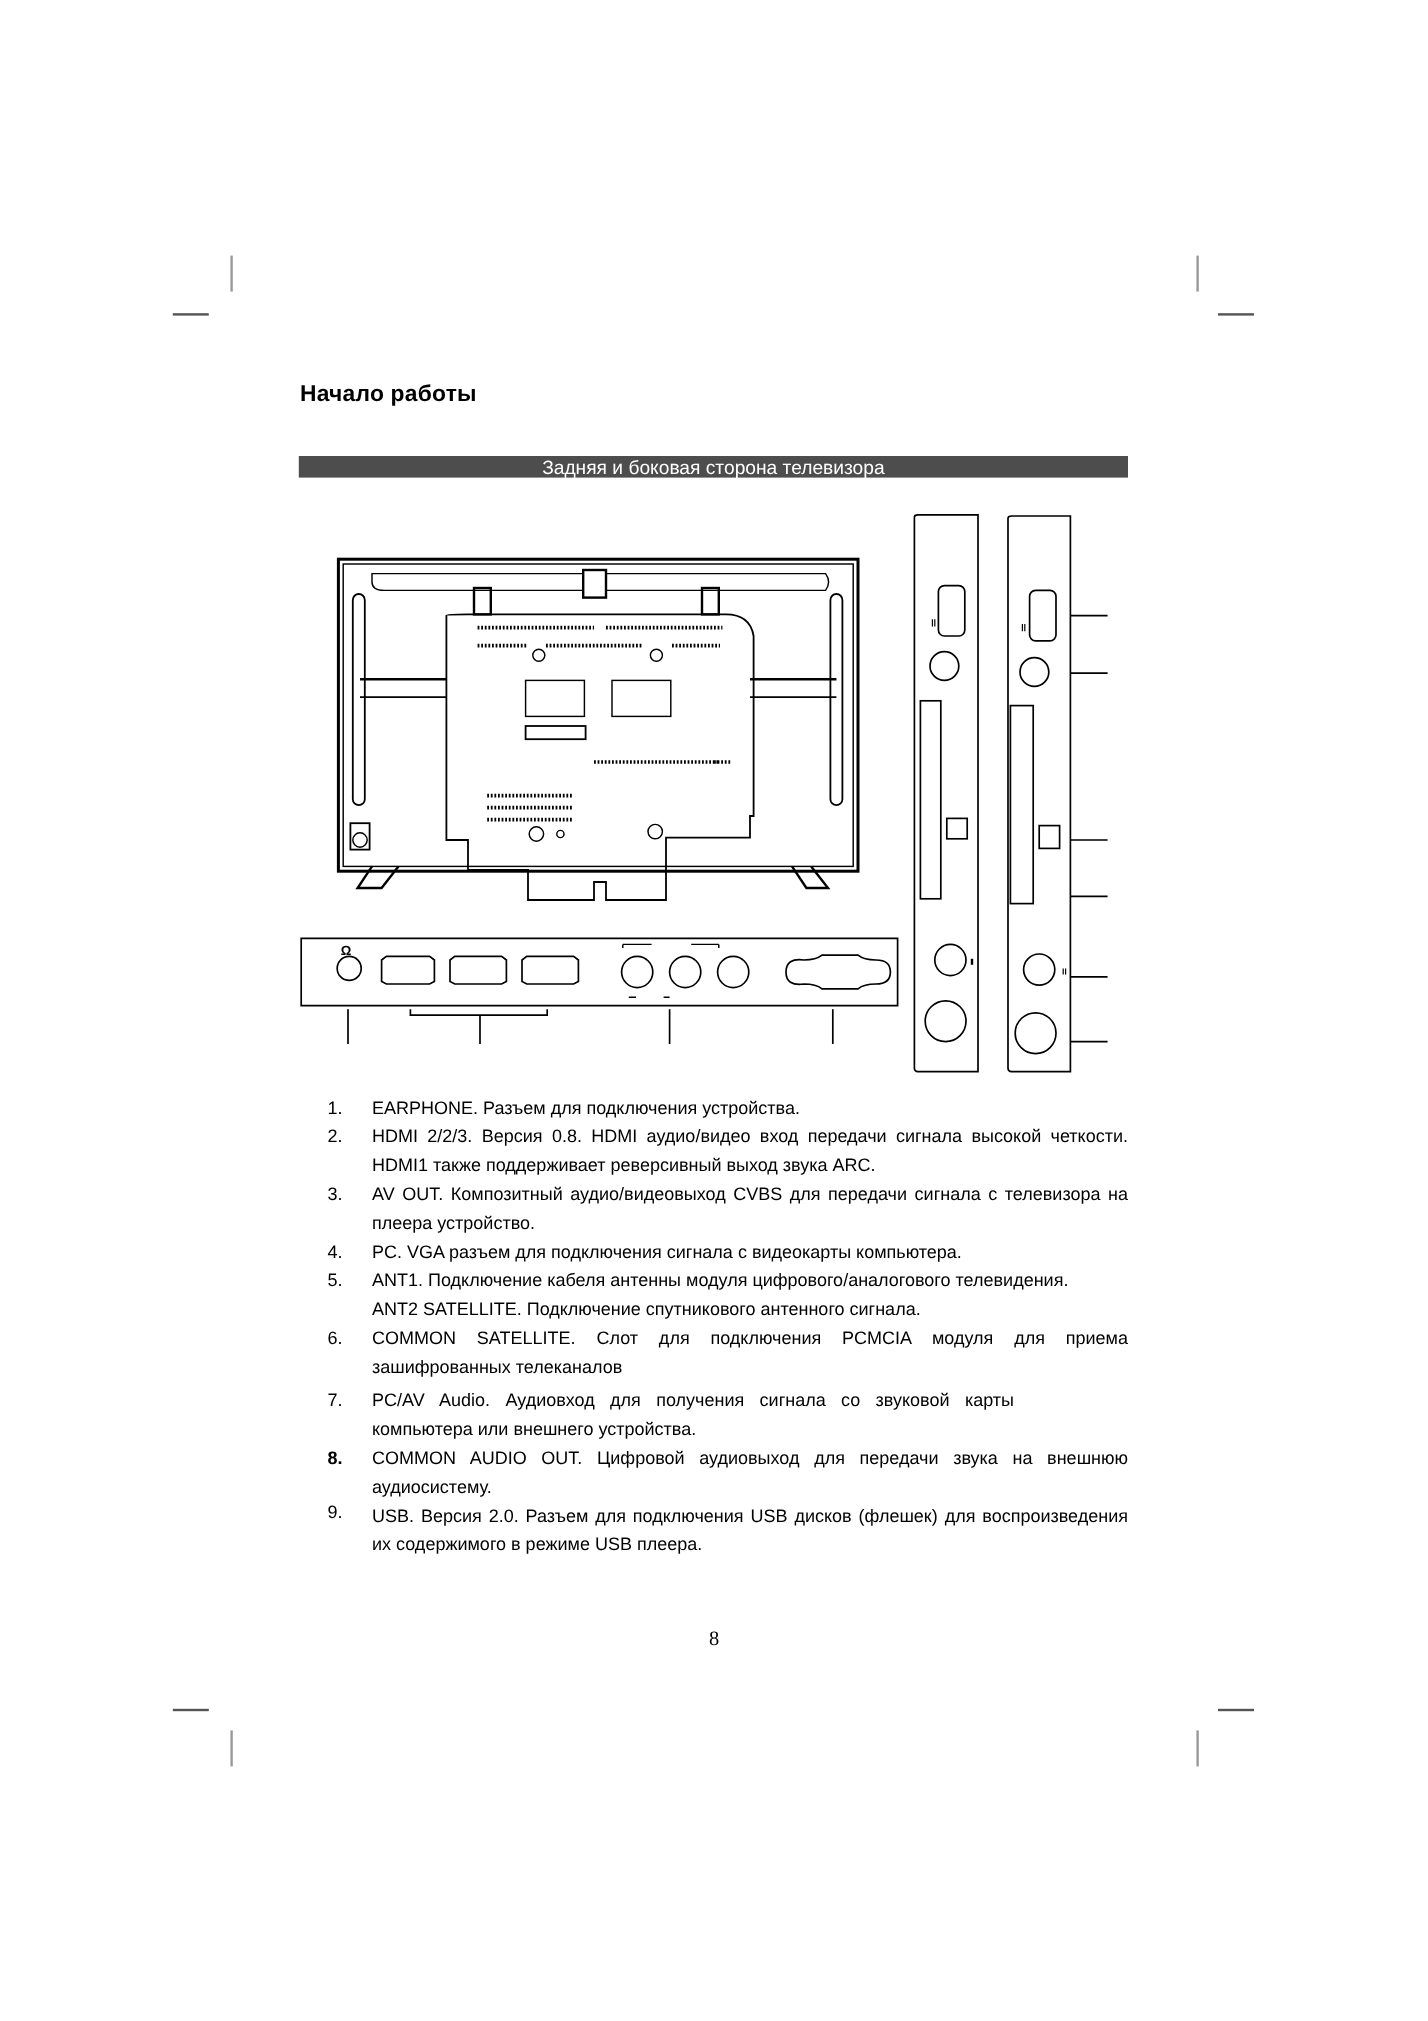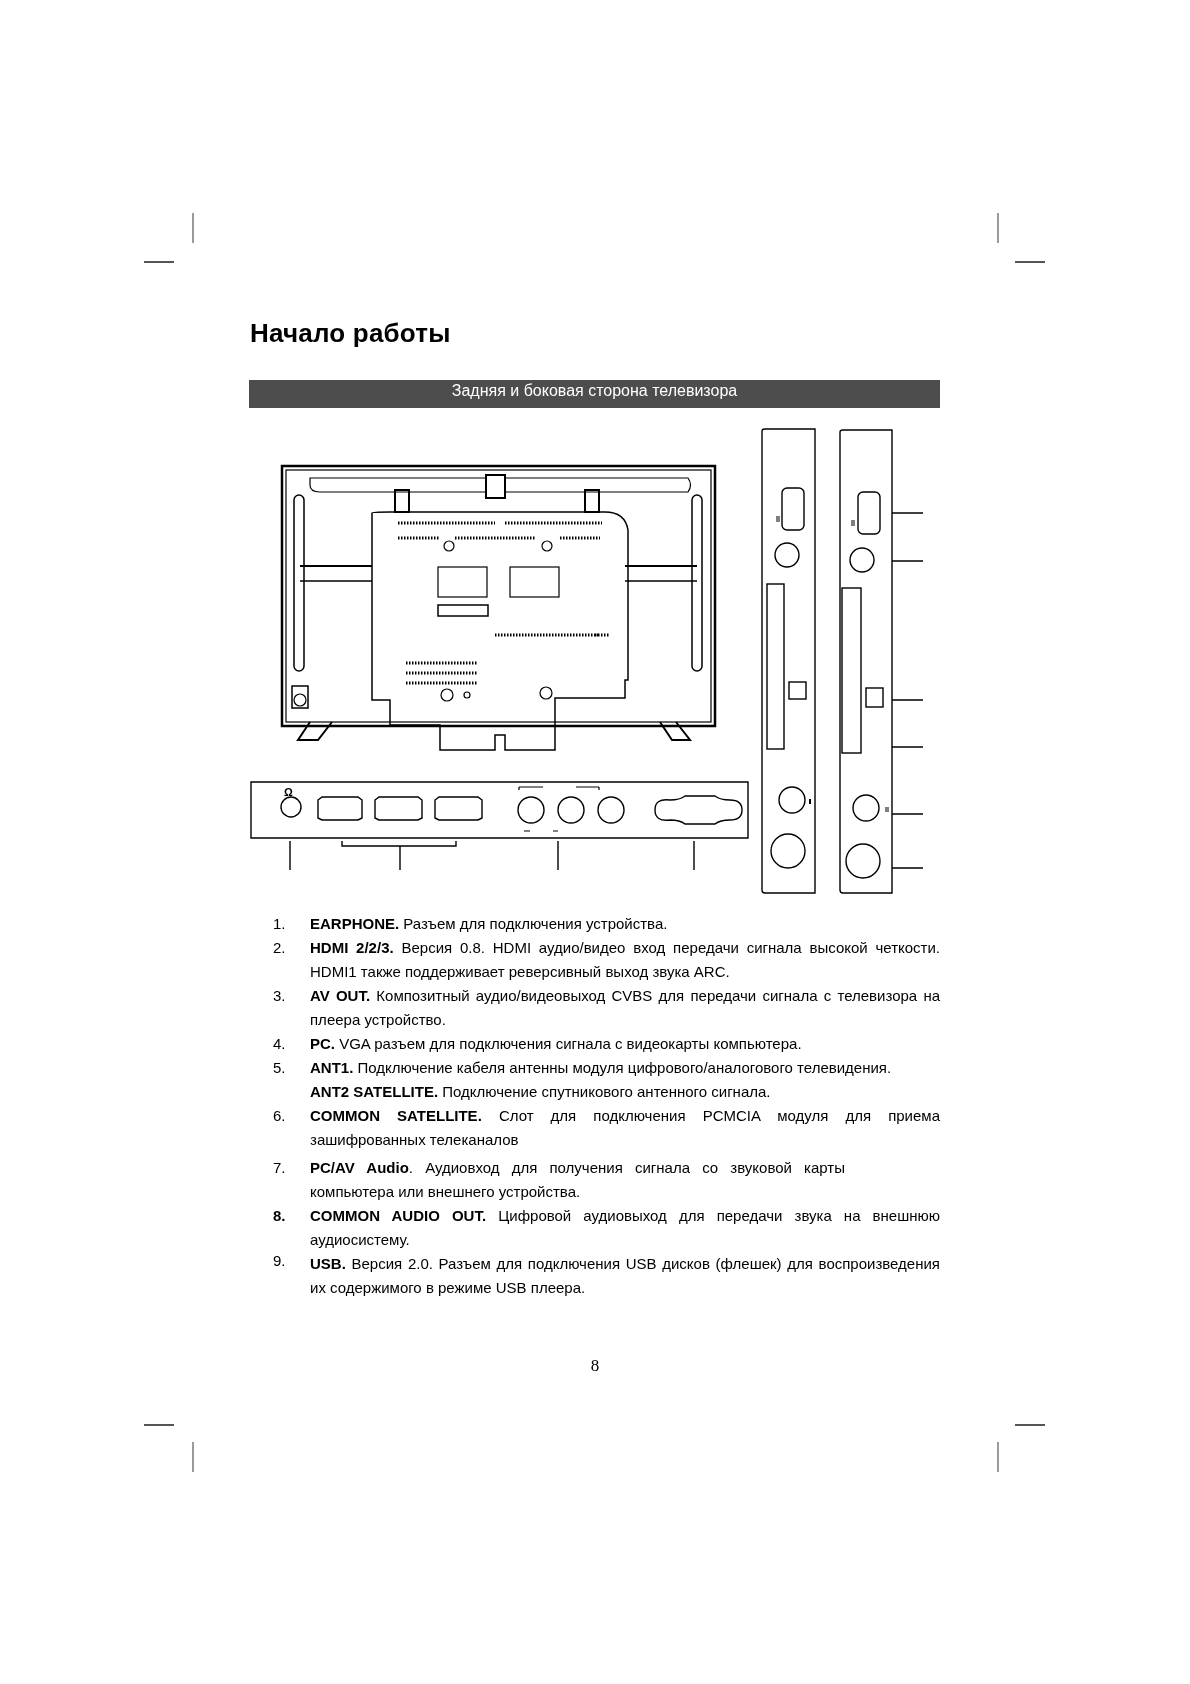--- a/index.html
+++ b/index.html
@@ -1,29 +1,29 @@
 <!DOCTYPE html>
 <html><head>
 <meta charset="utf-8">
 <style>
   html, body { margin: 0; padding: 0; background: #ffffff; }
   body { width: 1190px; height: 1684px; position: relative; overflow: hidden;
          font-family: "Liberation Sans", sans-serif; color: #000; }
   .crop { position: absolute; background: #9a9a9a; }
   .crop.h { height: 1.5px; width: 30px; background: #555; }
   .crop.v { width: 2px; height: 30px; }
-  .title { position: absolute; left: 250px; top: 318px; font-size: 26px; font-weight: bold;
+  .title { position: absolute; left: 250px; top: 318px; font-size: 19px; font-weight: bold;
            letter-spacing: 0.2px; }
-  .section-bar { position: absolute; left: 249px; top: 380px; width: 691px; height: 28px;
+  .section-bar { position: absolute; left: 249px; top: 380px; width: 691px; height: 18px;
                  background: #4d4d4d; color: #fff; text-align: center; font-size: 16px; line-height: 22px; }
   .diagram { position: absolute; left: 0; top: 0; }
   .list { position: absolute; left: 270px; top: 912px; width: 670px; font-size: 15px; line-height: 24px; }
   .item { position: relative; padding-left: 40px; margin-bottom: 0; text-align: justify; }
   .item .num { position: absolute; left: 3px; top: 0; }
-  .item b { font-weight: bold; }
+  .item b { font-weight: normal; }
   .item.spaced { margin-top: 4px; }
   .page-num { position: absolute; left: 0; width: 1190px; top: 1356px; text-align: center;
               font-family: "Liberation Serif", serif; font-size: 17px; }
 </style>
 </head>
 <body>
 
 <div class="crop v" style="left:192px;top:213px;"></div>
 <div class="crop h" style="left:144px;top:261px;"></div>
 <div class="crop v" style="left:997px;top:213px;"></div>

